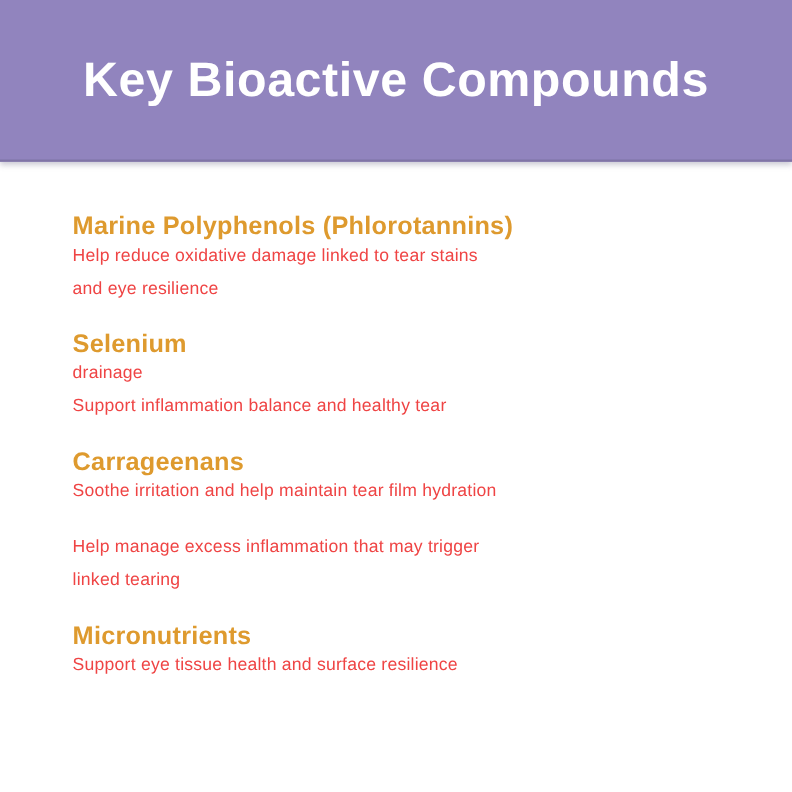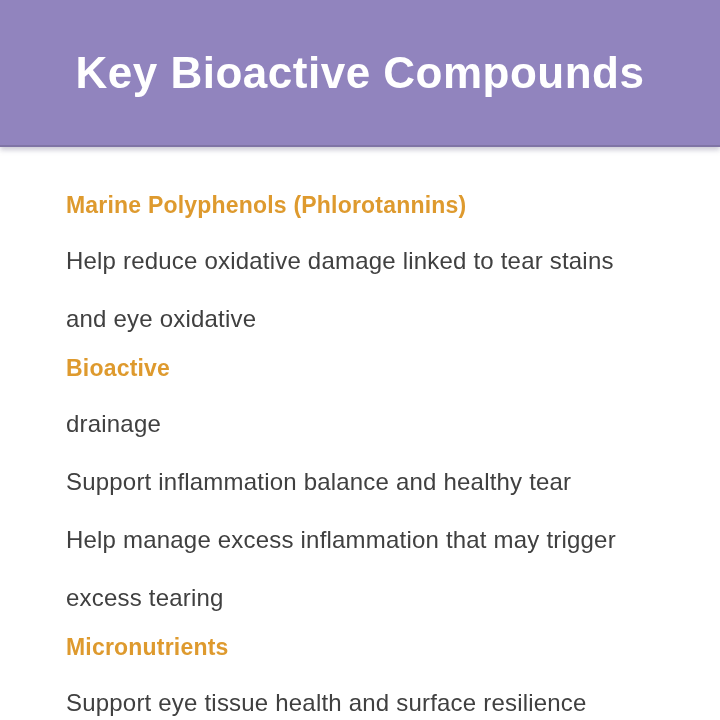--- a/index.html
+++ b/index.html
@@ -49,56 +49,59 @@
   }
   .section-heading {
     color: #DE9A2E;
     font-size: 23px;
     font-weight: bold;
     line-height: 26px;
     letter-spacing: 0.2px;
     white-space: nowrap;
   }
   .body-line {
-    color: #404040;
-    font-size: 24px;
+    color: #ef4444;
+    font-size: 16px;
     font-weight: 400;
     line-height: 30px;
     letter-spacing: 0.2px;
     white-space: nowrap;
-    margin-top: 28px;
   }
 </style>
 </head>
 <body>
 
 <div class="canvas">
 
   <div class="banner">
     <h1>Key Bioactive Compounds</h1>
   </div>
 
   <div class="content">
 
     <div class="section">
       <div class="section-heading">Marine Polyphenols (Phlorotannins)</div>
       <div class="body-line">Help reduce oxidative damage linked to tear stains</div>
-      <div class="body-line">and eye oxidative</div>
+      <div class="body-line">and eye resilience</div>
     </div>
 
     <div class="section">
-      <div class="section-heading">Bioactive</div>
+      <div class="section-heading">Selenium</div>
       <div class="body-line">drainage</div>
       <div class="body-line">Support inflammation balance and healthy tear</div>
     </div>
 
+    <div class="section">
+      <div class="section-heading">Carrageenans</div>
+      <div class="body-line">Soothe irritation and help maintain tear film hydration</div>
+    </div>
 
     <div class="section">
       <div class="body-line">Help manage excess inflammation that may trigger</div>
-      <div class="body-line">excess tearing</div>
+      <div class="body-line">linked tearing</div>
     </div>
 
     <div class="section">
       <div class="section-heading">Micronutrients</div>
       <div class="body-line">Support eye tissue health and surface resilience</div>
     </div>
 
   </div>
 </div>
 

